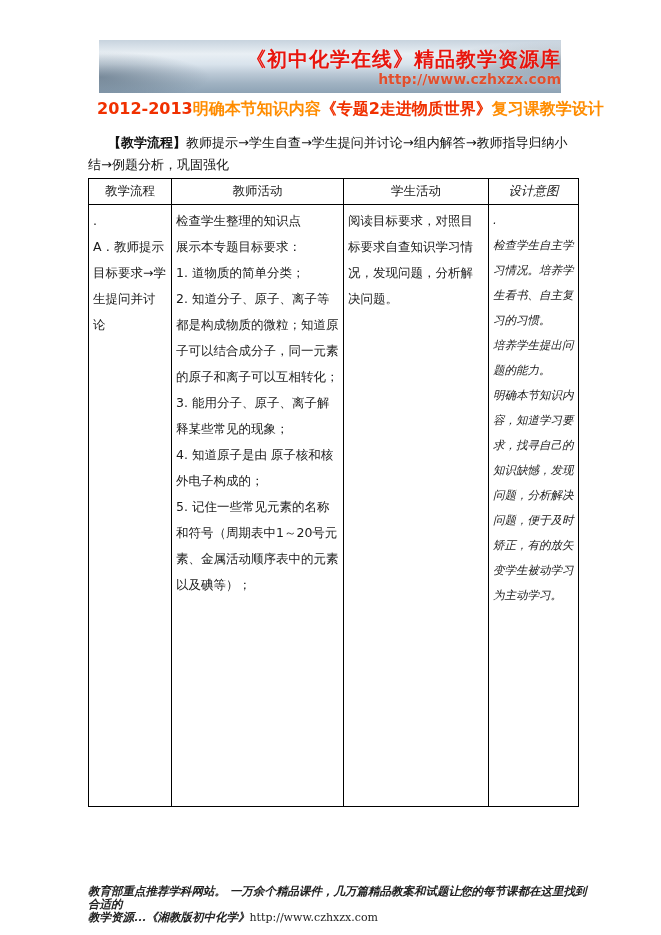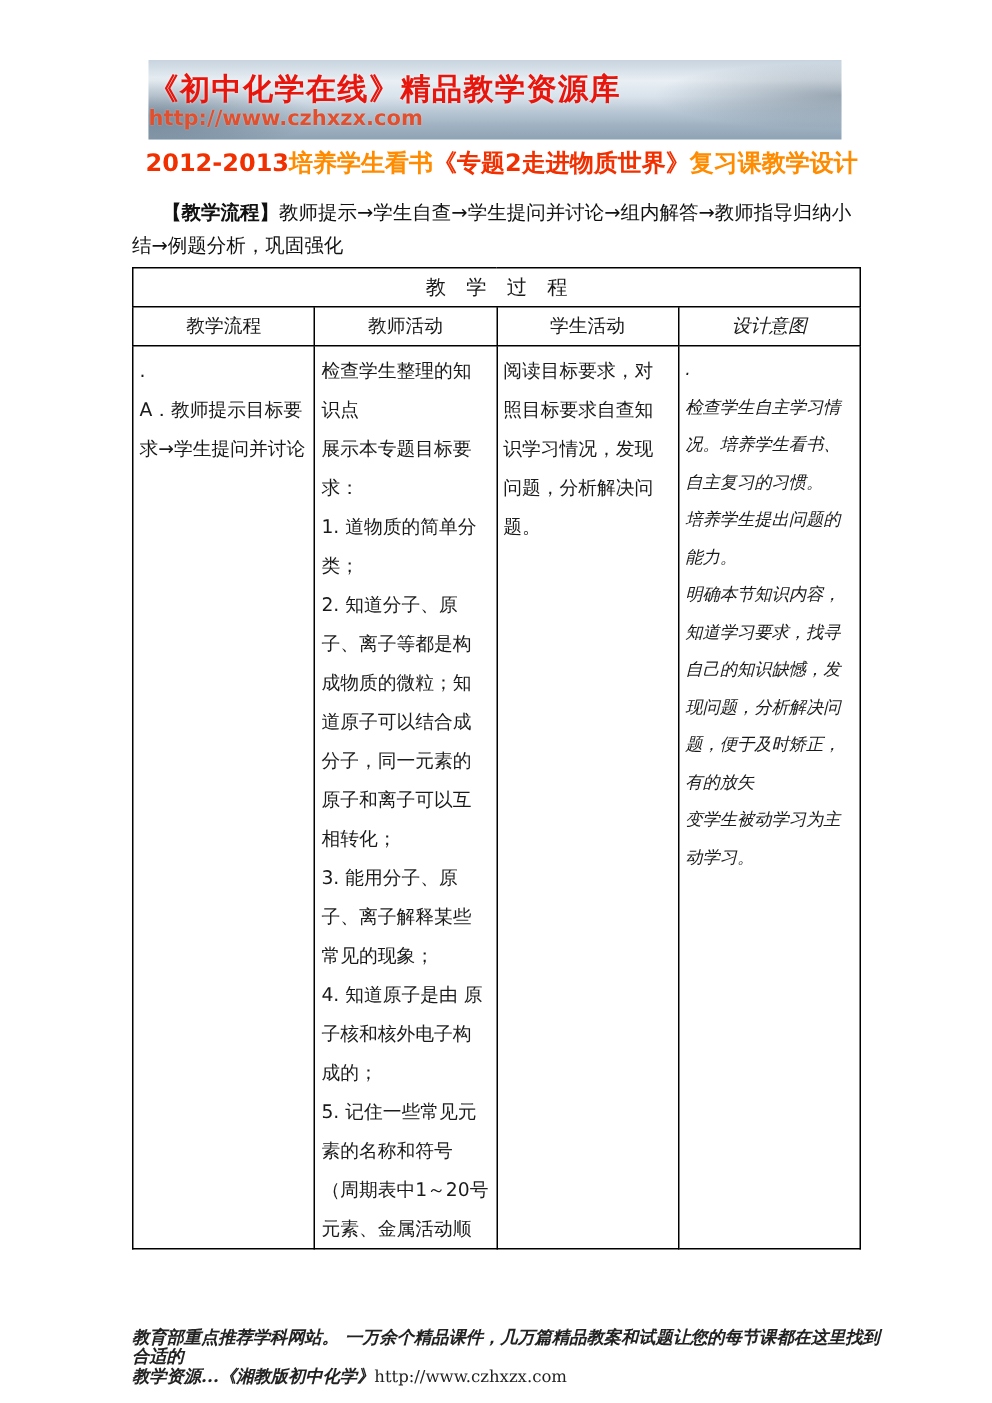--- a/index.html
+++ b/index.html
@@ -8,21 +8,21 @@
     font-family:"DejaVu Sans",sans-serif;color:#1a1a1a;
     -webkit-font-smoothing:antialiased;
   }
   
   .banner{
     position:absolute;left:99px;top:40px;width:462px;height:53px;
     background:
       radial-gradient(ellipse 40% 80% at 0% 70%, rgba(74,94,112,.55), rgba(74,94,112,0) 60%),
       radial-gradient(ellipse 45% 70% at 100% 45%, rgba(88,106,122,.5), rgba(88,106,122,0) 60%),
       linear-gradient(180deg,#c7d3de 0%,#e9eff4 26%,#d9e3ec 46%,#bac8d5 64%,#a0b2c2 82%,#8ea3b5 100%);
-    display:flex;flex-direction:column;align-items:flex-start;justify-content:center;
+    display:flex;flex-direction:column;align-items:flex-end;justify-content:center;
     overflow:hidden;
   }
   .banner-title{
     font-size:20px;font-weight:bold;color:#e8150d;letter-spacing:1px;
     text-shadow:0 0 2px rgba(255,255,255,.6);white-space:nowrap;line-height:24px;
   }
   .banner-url{
     font-size:14px;font-weight:bold;color:#e04f2e;line-height:16px;
     text-shadow:0 0 1px rgba(255,255,255,.5);
   }
@@ -67,29 +67,26 @@
   .footer .url{font-style:normal;font-weight:normal;font-size:11px;}
 </style>
 </head>
 <body>
 
 <div class="banner">
   <div class="banner-title">《初中化学在线》精品教学资源库</div>
   <div class="banner-url">http://www.czhxzx.com</div>
 </div>
 
-<div class="doc-title"><span class="red">2012-2013</span><span class="orange">培养学生看书</span><span class="red">《专题2走进物质世界》</span><span class="orange">复习课教学设计</span></div>
+<div class="doc-title"><span class="red">2012-2013</span><span class="orange">明确本节知识内容</span><span class="red">《专题2走进物质世界》</span><span class="orange">复习课教学设计</span></div>
 
 <div class="flow-note"><b>【教学流程】</b><span>教师提示→学生自查→学生提问并讨论→组内解答→教师指导归纳小结→例题分析，巩固强化</span></div>
 
 <table class="process">
   <tbody>
-      <tr>
-    <td class="t-title" colspan="4">教　学　过　程</td>
-  </tr>
   <tr>
     <td class="t-head c1">教学流程</td>
     <td class="t-head c2">教师活动</td>
     <td class="t-head c3">学生活动</td>
     <td class="t-head c4">设计意图</td>
   </tr>
   <tr>
     <td class="c1">
       <div class="cell">
         <p class="flow-dot">.</p>

